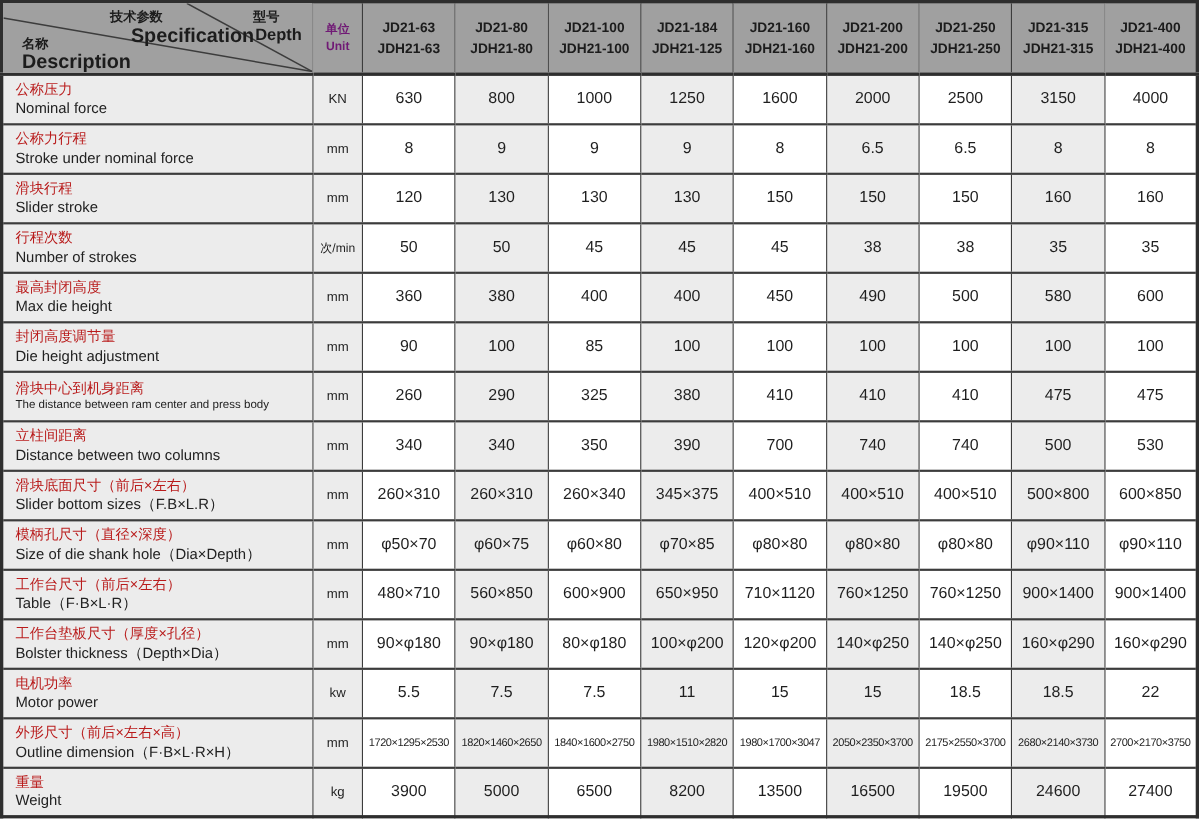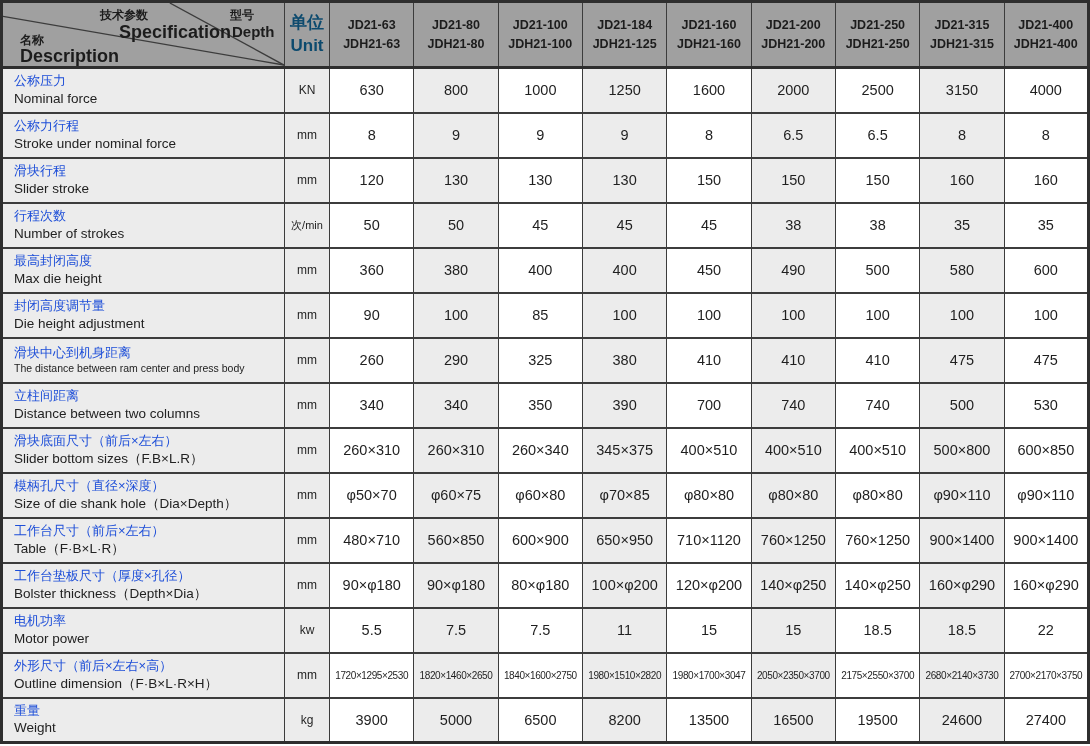--- a/index.html
+++ b/index.html
@@ -54,40 +54,40 @@
   .spec-zh { left: 97px;  top: 4px;  font-size: 12px; }
   .spec-en { left: 116px; top: 19px; font-size: 18px; }
   .type-zh { left: 227px; top: 4px;  font-size: 12px; }
   .type-en { left: 229px; top: 20px; font-size: 15px; }
   .desc-zh { left: 17px;  top: 29px; font-size: 12px; }
   .desc-en { left: 17px;  top: 43px; font-size: 18px; }
 
   td.unit-h {
     text-align: center;
     font-weight: bold;
-    font-size: 17px;
-    color: #0c4a6e;
+    font-size: 11px;
+    color: #701a75;
     line-height: 1.3;
   }
   td.model-h {
     text-align: center;
     font-weight: bold;
     font-size: 12.5px;
     color: #1c1c1c;
     line-height: 1.45;
   }
 
   
   td.label-cell {
     background: #ececec;
     padding-left: 11px;
     text-align: left;
     vertical-align: middle;
   }
-  td.label-cell .zh { font-size: 13px;   line-height: 1.3; color: #1d4ed8; }
+  td.label-cell .zh { font-size: 13px;   line-height: 1.3; color: #b91c1c; }
   td.label-cell .en { font-size: 13.5px; line-height: 1.3; color: #222; }
   td.label-cell .en.small { font-size: 10.5px; }
 
   td.unit-cell {
     background: #ececec;
     text-align: center;
     font-size: 12px;
   }
   td.unit-cell.unit-small { font-size: 11px; margin-left: 23px; }
 

